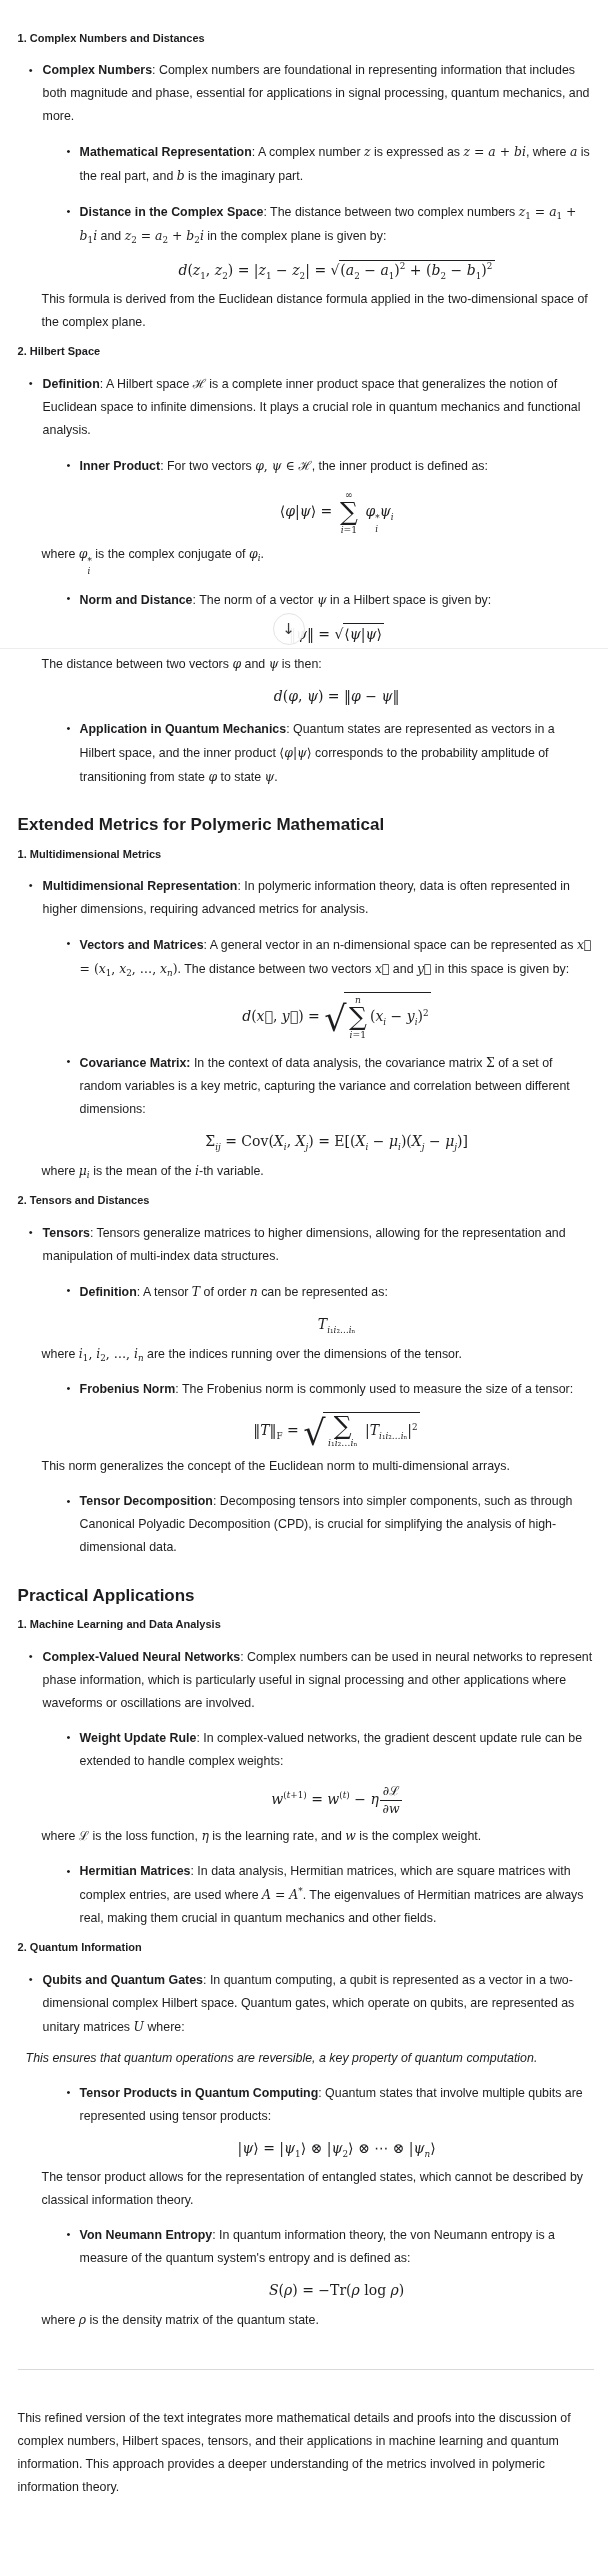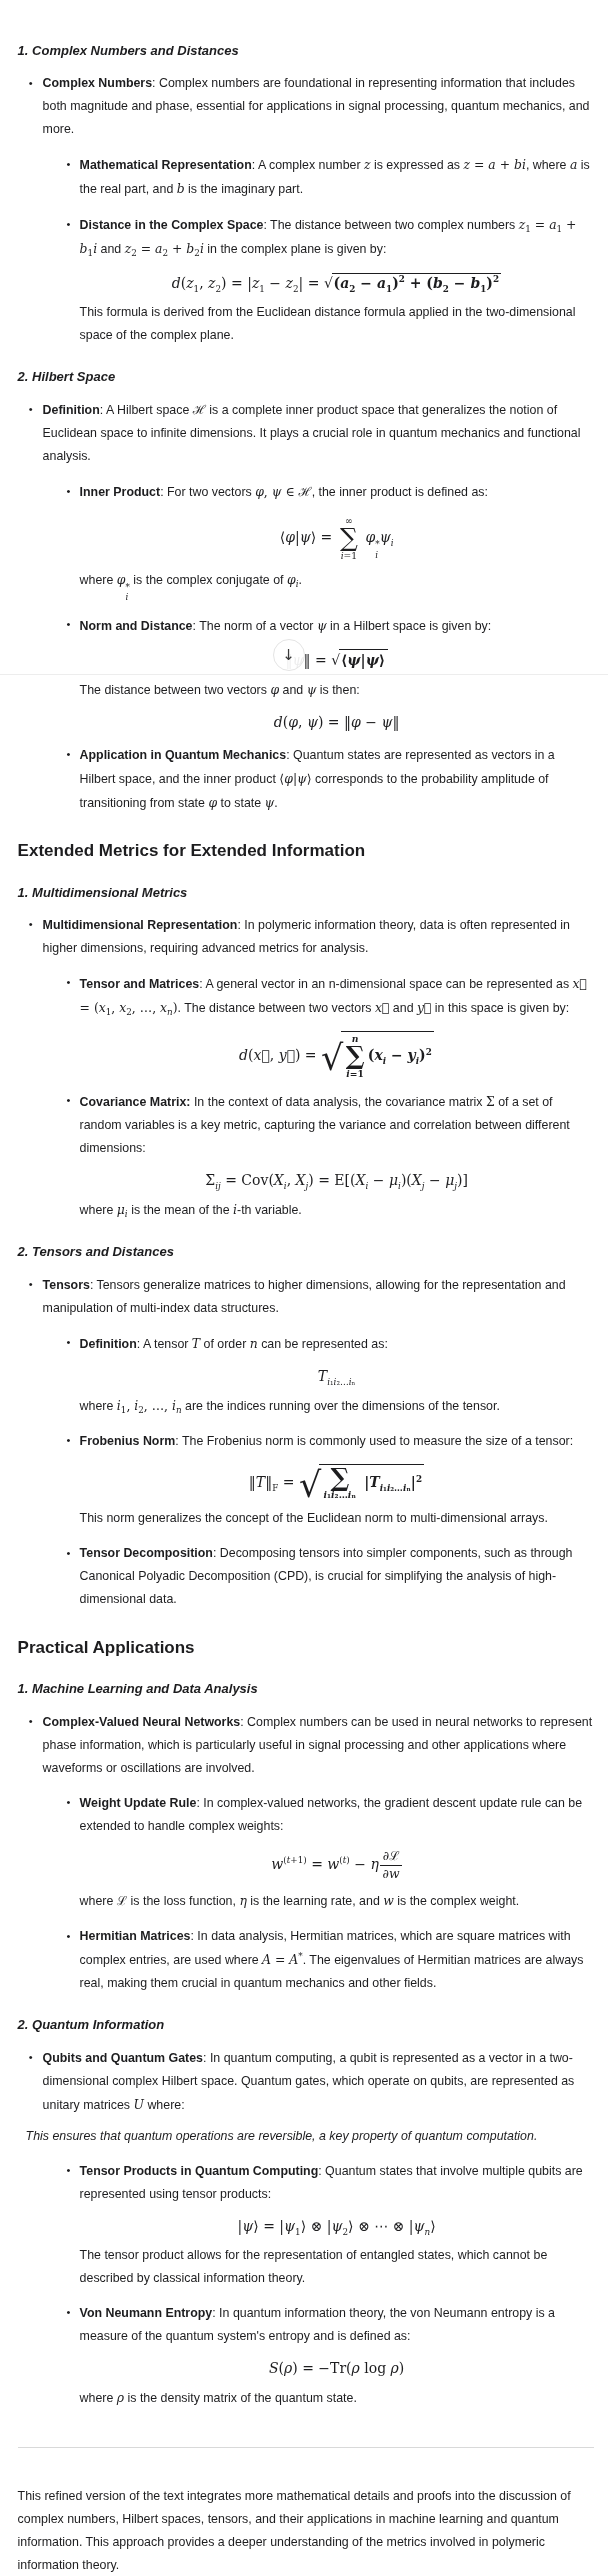--- a/index.html
+++ b/index.html
@@ -3,44 +3,44 @@
 <meta charset="utf-8">
 <style>
   html,body{margin:0;padding:0;background:#ffffff;}
   body{width:608px;min-height:2576px;color:#1d1d1f;
        font-family:"Liberation Sans",sans-serif;font-size:12.4px;line-height:23px;
        -webkit-font-smoothing:antialiased;}
   .doc{position:relative;padding:21px 14.4px 56px 17.6px;box-sizing:border-box;}
 
   .h1{font-size:17px;line-height:22.4px;font-weight:700;margin:25.6px 0 0;}
   .h1:first-child{margin-top:0;}
-  .h3{font-size:13px;line-height:18.4px;font-weight:700;margin:21px 0 0;font-style:italic;}
+  .h3{font-size:11px;line-height:18.4px;font-weight:700;margin:8px 0 0;}
 
   .li{position:relative;margin-top:12px;}
   .li.lv1{padding-left:25px;}
   .li.lv1 > .marker{position:absolute;left:11.2px;top:-0.8px;}
   .li.lv2{padding-left:62px;}
   .li.lv2 > .marker{position:absolute;left:49px;top:-0.8px;}
   .marker{font-size:11.2px;color:#1d1d1f;}
 
   .p{margin-top:8px;}
   .p.lv1{margin-left:8px;font-style:italic;}
-  .p.lv2{margin-left:62px;}
+  .p.lv2{margin-left:24px;}
 
   b{font-weight:700;}
 
   
   .math{position:relative;text-align:center;margin:11.2px 0 8px;
         font-family:"DejaVu Serif","Liberation Serif",serif;font-size:14px;line-height:1.35;}
   .math.lv1{margin-left:25px;}
   .math.lv2{margin-left:62px;}
   .doc i{font-family:"DejaVu Serif","Liberation Serif",serif;font-style:italic;}
   .mm{font-family:"DejaVu Serif","Liberation Serif",serif;text-align:center;}
   sub,sup{font-size:8.8px;line-height:0;}
-  .ov{border-top:1.1px solid currentColor;padding:1.6px 2.4px 0 1.6px;display:inline-block;line-height:1.25;font-weight:bold;}
+  .ov{border-top:1.1px solid currentColor;padding:1.6px 2.4px 0 1.6px;display:inline-block;line-height:1.25;}
   .rad{margin-right:-0.8px;}
   .radB{font-size:35px;line-height:0;vertical-align:-9.6px;margin-right:-2.4px;font-weight:400;}
   .bigop{display:inline-flex;flex-direction:column;align-items:center;vertical-align:middle;
          line-height:1;font-size:9.2px;margin:0 3.2px;row-gap:2.4px;}
   .bigop .op{font-size:25px;line-height:.85;}
   .frac{display:inline-flex;flex-direction:column;align-items:center;vertical-align:middle;
         line-height:1.2;font-size:12.4px;margin-left:1.6px;}
   .frac .num{border-bottom:1px solid currentColor;padding:0 2.4px 0.8px;}
   .frac .den{padding-top:0.8px;}
   .ss{display:inline-flex;flex-direction:column;align-items:flex-start;line-height:1;
@@ -102,29 +102,29 @@
       </div>
       <div class="math lv2"><span class="mexp">‖<i>ψ</i>‖ = <span class="rad">√</span><span class="ov">⟨<i>ψ</i>|<i>ψ</i>⟩</span></span><span class="seam"></span><span class="pill">
           <span>↓</span>
         </span></div>
       <div class="p lv2">The distance between two vectors <i>φ</i> and <i>ψ</i> is then:</div>
       <div class="math lv2"><span class="mexp"><i>d</i>(<i>φ</i>, <i>ψ</i>) = ‖<i>φ</i> − <i>ψ</i>‖</span></div>
       <div class="li lv2">
         <span class="marker">•</span>
         <div class="libody"><b>Application in Quantum Mechanics</b>: Quantum states are represented as vectors in a Hilbert space, and the inner product <span class="mm">⟨<i>φ</i>|<i>ψ</i>⟩</span> corresponds to the probability amplitude of transitioning from state <i>φ</i> to state <i>ψ</i>.</div>
       </div>
-      <div class="h1">Extended Metrics for Extended Information</div>
+      <div class="h1">Extended Metrics for Polymeric Mathematical</div>
       <div class="h3">1. Multidimensional Metrics</div>
       <div class="li lv1">
         <span class="marker">•</span>
         <div class="libody"><b>Multidimensional Representation</b>: In polymeric information theory, data is often represented in higher dimensions, requiring advanced metrics for analysis.</div>
       </div>
       <div class="li lv2">
         <span class="marker">•</span>
-        <div class="libody"><b>Tensor and Matrices</b>: A general vector in an n-dimensional space can be represented as <span class="mm"><i>x⃗</i> = (<i>x</i><sub>1</sub>, <i>x</i><sub>2</sub>, …, <i>x</i><sub><i>n</i></sub>)</span>. The distance between two vectors <span class="mm"><i>x⃗</i></span> and <span class="mm"><i>y⃗</i></span> in this space is given by:</div>
+        <div class="libody"><b>Vectors and Matrices</b>: A general vector in an n-dimensional space can be represented as <span class="mm"><i>x⃗</i> = (<i>x</i><sub>1</sub>, <i>x</i><sub>2</sub>, …, <i>x</i><sub><i>n</i></sub>)</span>. The distance between two vectors <span class="mm"><i>x⃗</i></span> and <span class="mm"><i>y⃗</i></span> in this space is given by:</div>
       </div>
       <div class="math lv2"><span class="mexp"><i>d</i>(<i>x⃗</i>, <i>y⃗</i>) = <span class="radB">√</span><span class="ov"><span class="bigop">
               <span class="lim"><i>n</i></span>
               <span class="op">∑</span>
               <span class="lim"><i>i</i>=1</span>
             </span>(<i>x</i><sub><i>i</i></sub> − <i>y</i><sub><i>i</i></sub>)<sup>2</sup></span></span></div>
       <div class="li lv2">
         <span class="marker">•</span>
         <div class="libody"><b>Covariance Matrix:</b> In the context of data analysis, the covariance matrix <span class="mm">Σ</span> of a set of random variables is a key metric, capturing the variance and correlation between different dimensions:</div>
       </div>

